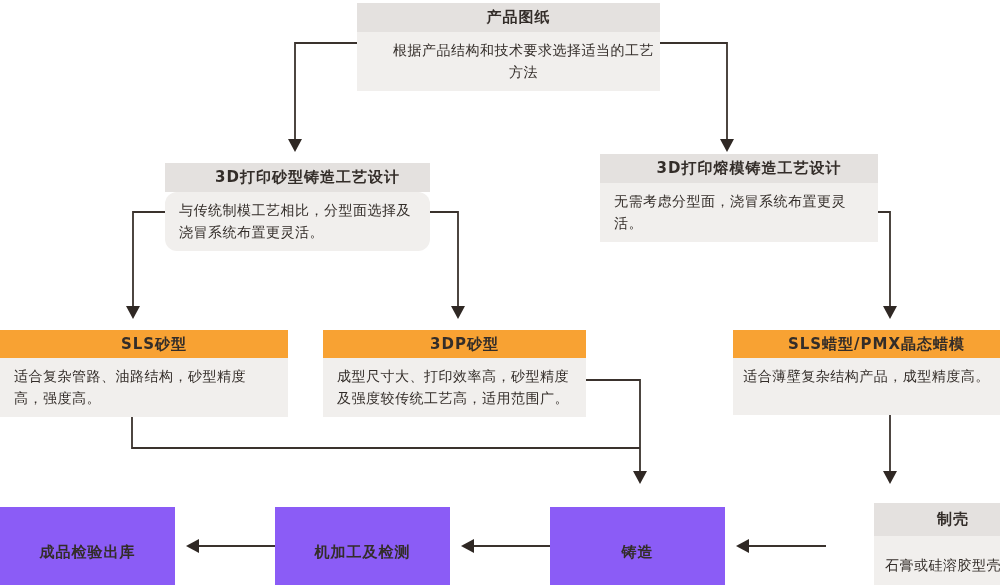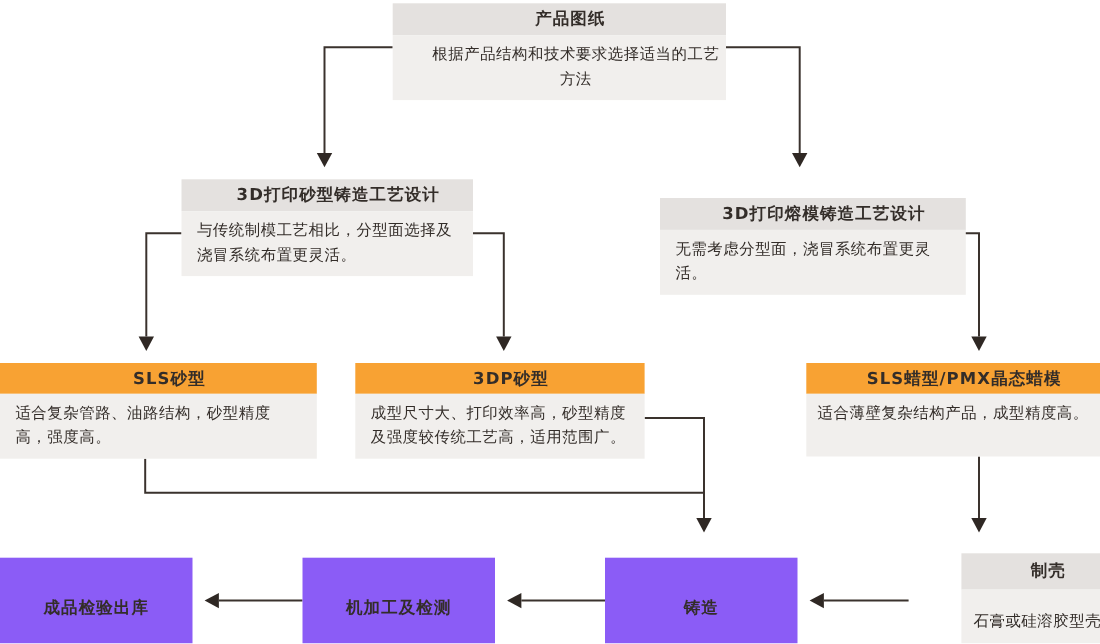--- a/index.html
+++ b/index.html
@@ -57,24 +57,24 @@
     </g>
   </svg>
 
   <div class="box" style="left:357px;top:3px;width:303px;">
     <div class="hdr" style="height:29px;">产品图纸</div>
     <div class="bd center" style="min-height:39px;padding-left:36px;">根据产品结构和技术要求选择适当的工艺方法</div>
   </div>
 
   <div class="box" style="left:165px;top:163px;width:265px;">
     <div class="hdr" style="height:29px;">3D打印砂型铸造工艺设计</div>
-    <div class="bd" style="min-height:55px;">与传统制模工艺相比，分型面选择及浇冒系统布置更灵活。</div>
+    <div class="bd" style="min-height:55px;border-radius:12px;">与传统制模工艺相比，分型面选择及浇冒系统布置更灵活。</div>
   </div>
 
-  <div class="box" style="left:600px;top:180px;width:278px;">
+  <div class="box" style="left:600px;top:154px;width:278px;">
     <div class="hdr" style="height:29px;">3D打印熔模铸造工艺设计</div>
     <div class="bd" style="min-height:55px;">无需考虑分型面，浇冒系统布置更灵活。</div>
   </div>
 
   <div class="box" style="left:0px;top:330px;width:288px;">
     <div class="hdr orange" style="height:28px;">SLS砂型</div>
     <div class="bd" style="min-height:59px;">适合复杂管路、油路结构，砂型精度高，强度高。</div>
   </div>
 
   <div class="box" style="left:323px;top:330px;width:263px;">

